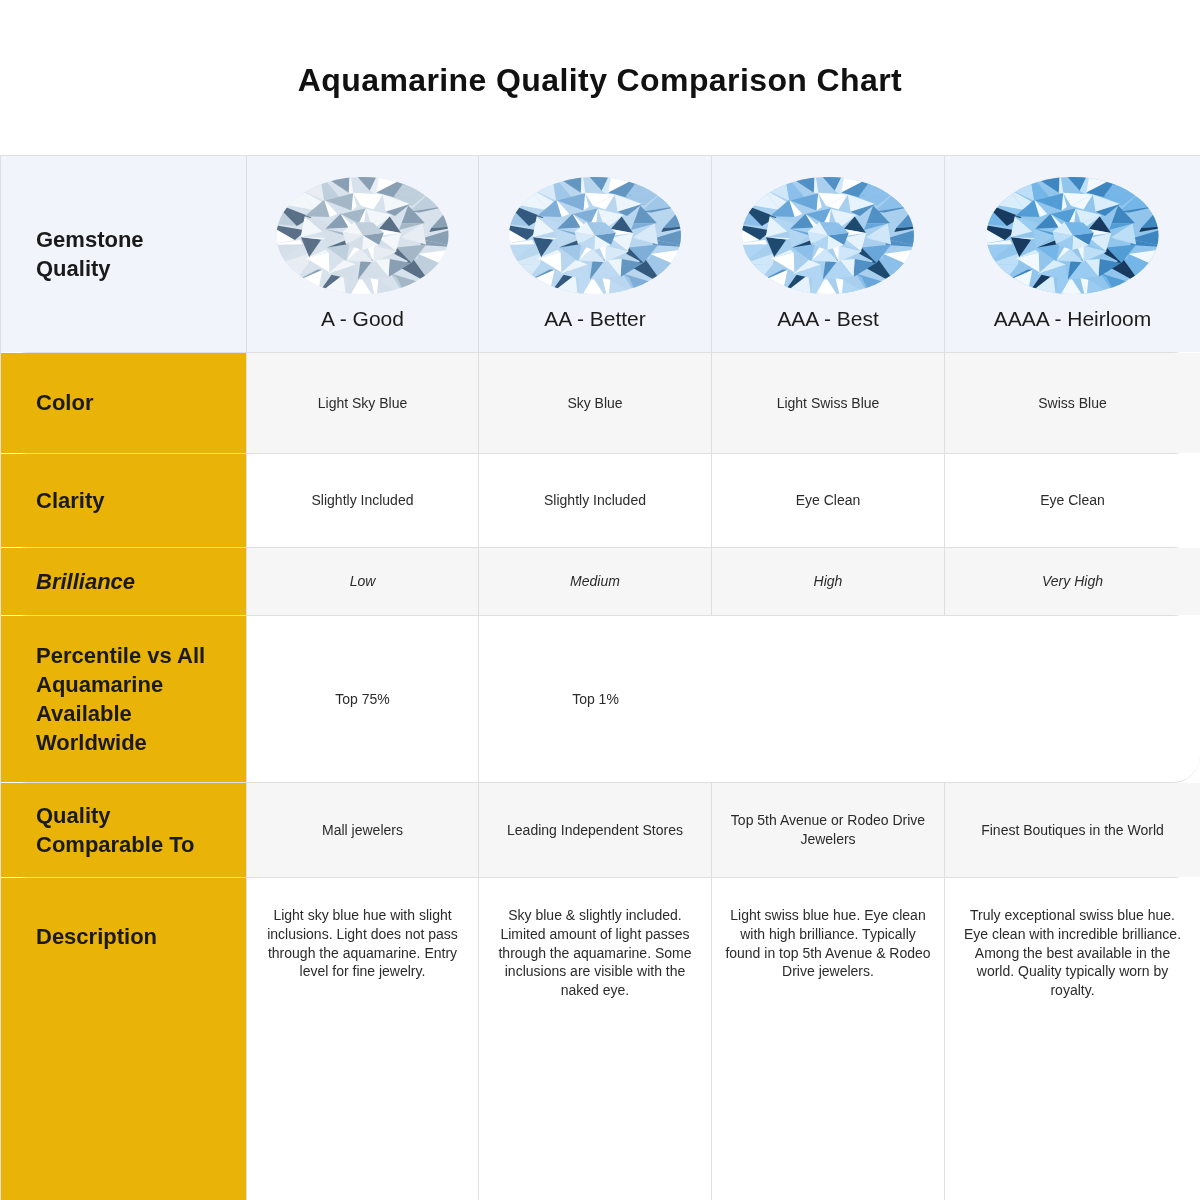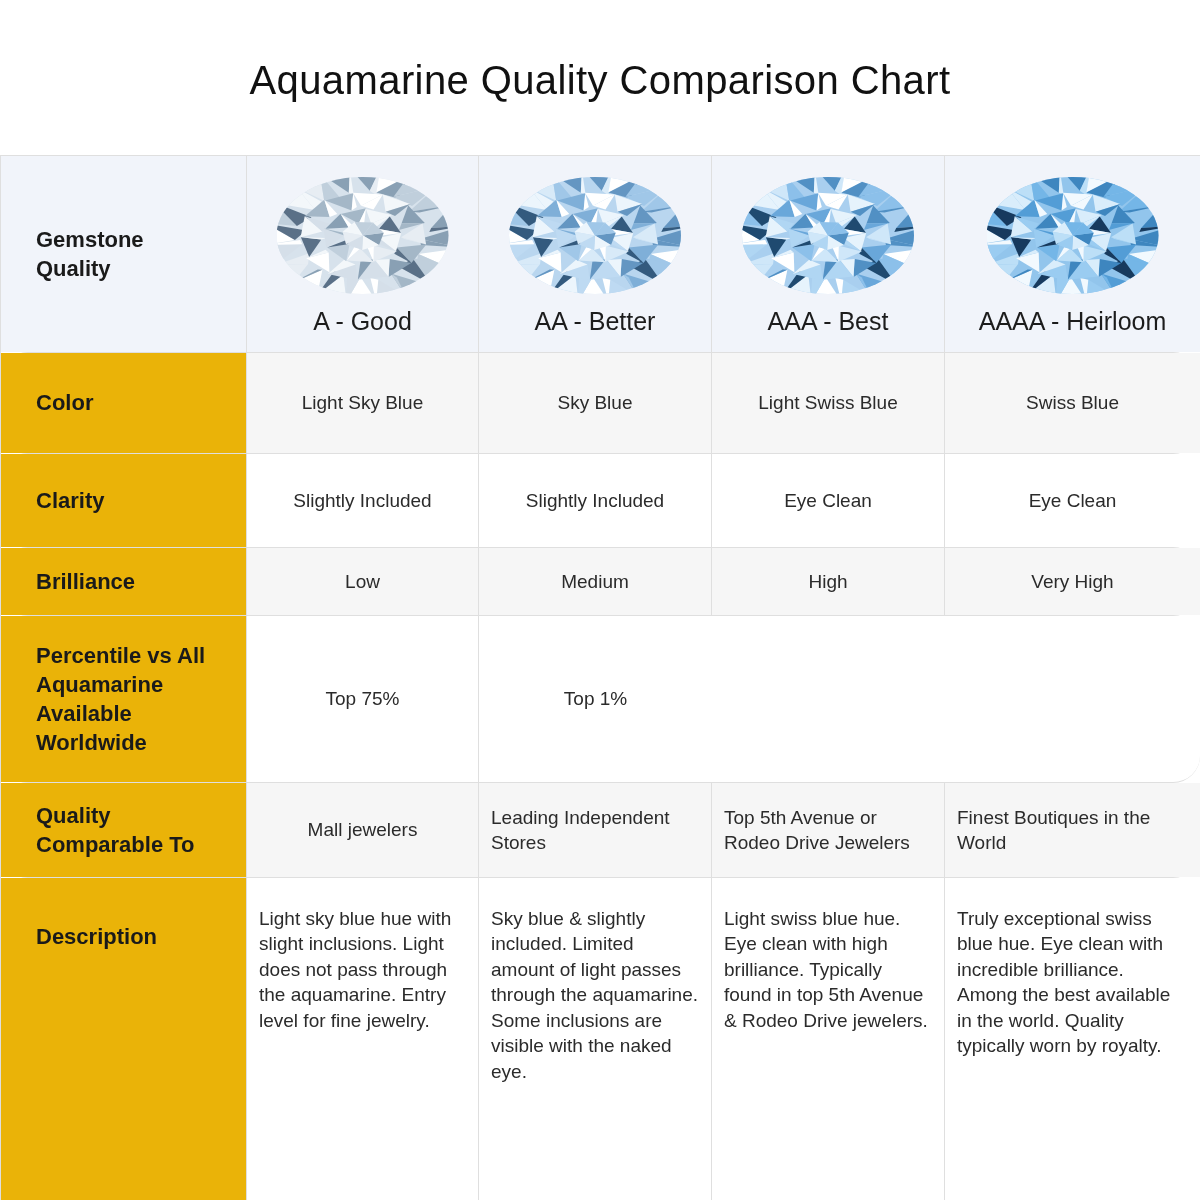--- a/index.html
+++ b/index.html
@@ -12,64 +12,64 @@
   }
   *{margin:0;padding:0;box-sizing:border-box;}
   html,body{background:#ffffff;}
   body{
     width:1200px;height:1200px;overflow:hidden;
     font-family:"Liberation Sans","DejaVu Sans",sans-serif;
     color:var(--value-color);
   }
   .page{width:1200px;height:1200px;}
   .title-band{height:155px;display:flex;align-items:center;justify-content:center;padding-top:6px;}
-  .title{font-size:40px;font-weight:400;letter-spacing:.4px;color:var(--title-color);}
+  .title{font-size:32px;font-weight:700;letter-spacing:.4px;color:var(--title-color);}
   .table{border-top:1px solid var(--border);border-left:1px solid var(--border);}
   .row{
     display:grid;
     grid-template-columns:246px 232px 233px 233px 255px;
     border-bottom:1px solid var(--border);
     border-radius:27px;
   }
   .row:last-child{border-bottom:none;}
   .cell{border-right:1px solid var(--border);display:flex;align-items:center;}
   .cell:last-child{border-right:none;}
   .label-cell{padding-left:35px;background:#eab308;}
   .label-cell .lbl{
     font-size:22px;font-weight:600;color:var(--label-color);
     line-height:1.32;max-width:178px;
   }
   .val-cell{
-    justify-content:center;text-align:left;
-    font-size:19px;line-height:1.34;color:var(--value-color);
+    justify-content:center;text-align:center;
+    font-size:14px;line-height:1.34;color:var(--value-color);
     padding:6px 12px;background:#ffffff;
   }
   .stripe .val-cell{background:var(--stripe-bg);}
   
   .r-header{height:197px;}
   .r-color{height:101px;}
   .r-clarity{height:94px;}
-  .r-brill{height:68px;}
+  .r-brill{height:68px;font-style:italic;}
   .r-pct{height:167px;}
   .r-qual{height:95px;}
   .r-desc{height:323px;}
   
   .r-header .cell{background:var(--header-bg);}
   .grade-cell{
     flex-direction:column;justify-content:flex-start;
     padding-top:21px;background:var(--header-bg);
   }
   .gem{
     width:172px;height:117px;
     clip-path:ellipse(50% 50% at 50% 50%);
     flex:0 0 auto;
   }
   .gem svg{display:block;}
   .grade-label{
-    margin-top:13px;font-size:25px;color:#1c1c1c;text-align:center;
+    margin-top:13px;font-size:21px;color:#1c1c1c;text-align:center;
   }
   
   .r-desc .cell{align-items:flex-start;}
   .r-desc .val-cell{padding-top:28px;}
   .r-desc .label-cell{padding-top:44px;}
 </style>
 </head>
 <body>
 
 <div class="page">

